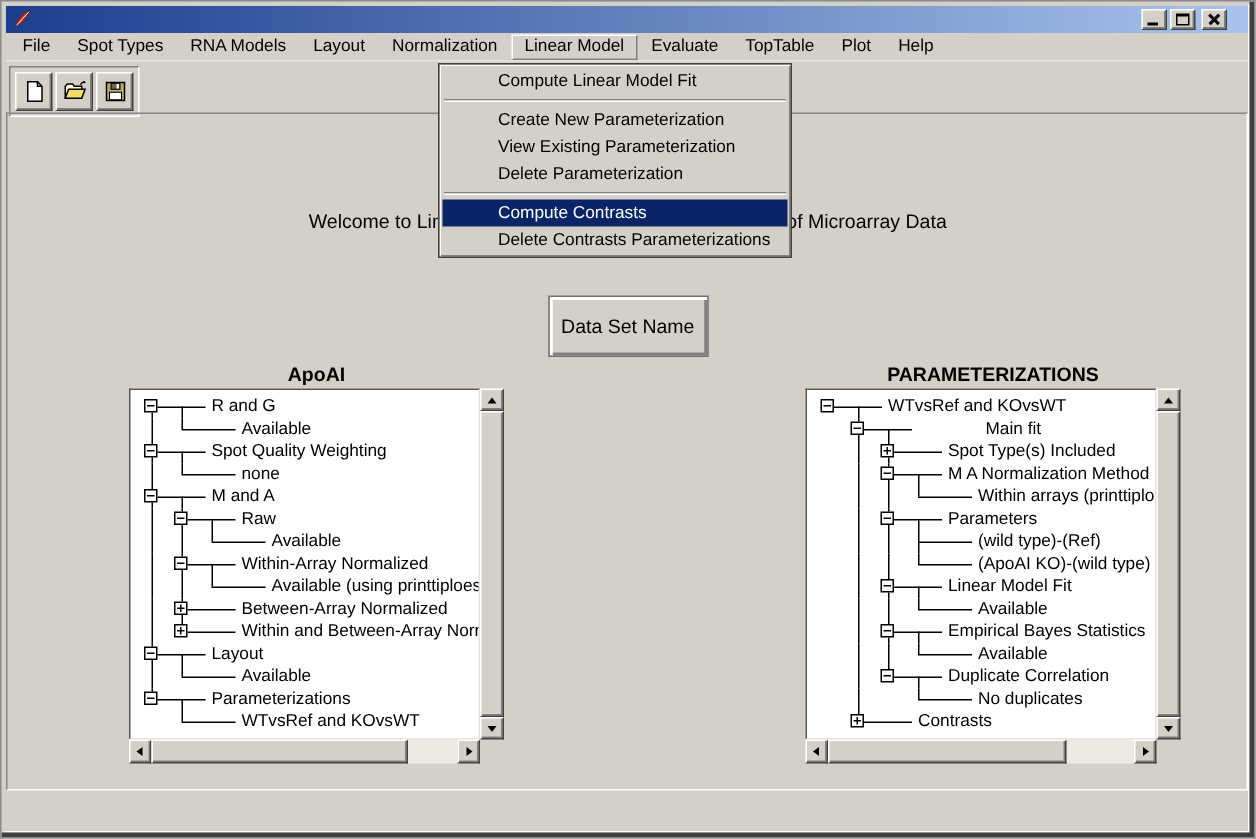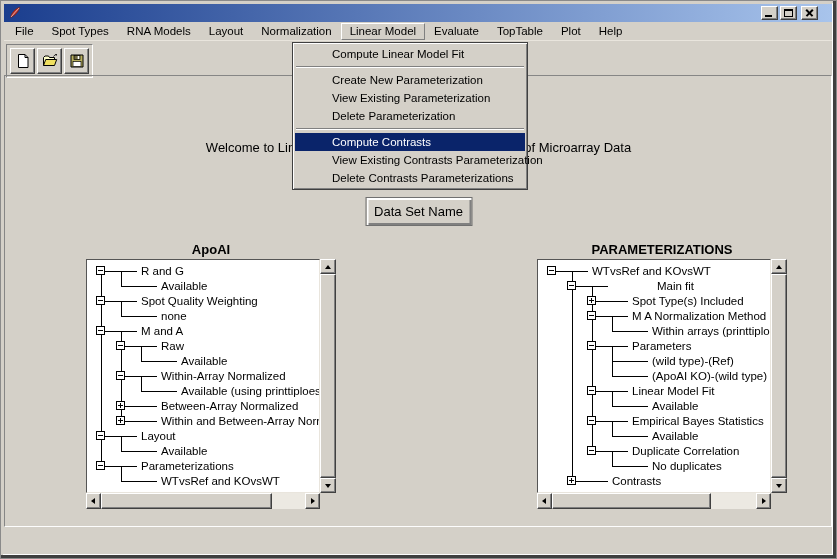--- a/index.html
+++ b/index.html
@@ -40,21 +40,21 @@
   .tbtn{width:25px;height:26px;background:var(--chrome);margin:1px;display:flex;align-items:center;justify-content:center;
     border:1px solid;border-color:#fff #404040 #404040 #fff;box-shadow:inset -1px -1px 0 #808080}
 
   
   .contentframe{position:absolute;left:3px;top:74px;right:4px;bottom:31px;
     border:1px solid;border-color:#868686 #fdfdfd #fdfdfd #868686;pointer-events:none}
   .statusbar{position:absolute;left:3px;right:4px;bottom:4px;height:26px;background:var(--chrome)}
 
   
   .welcome{position:absolute;left:0;right:0;top:139px;text-align:center;font-size:13px;z-index:1}
-  .dsbtn{position:absolute;left:50%;transform:translateX(-50%);top:196px;width:107px;height:29px;
+  .dsbtn{position:absolute;left:50%;transform:translateX(-50%);top:196px;width:107px;height:41px;
     background:var(--chrome);border:1px solid #707070;font-size:13px;font-family:inherit;
     box-shadow:inset 2px 2px 0 #ffffff,inset -2px -2px 0 #808080;color:#000}
 
   
   .dropdown{position:absolute;left:291px;top:41px;width:236px;background:var(--chrome);z-index:50;
     border:1px solid #404040;box-shadow:inset 1px 1px 0 #fff,inset -1px -1px 0 #808080;padding:2px 0;font-size:11.5px}
   .ditem{height:18px;line-height:18px;padding-left:37px;white-space:nowrap;margin:0 2px}
   .ditem.hl{background:var(--hl);color:#fff}
   .dsep{margin:3px 3px;border-top:1px solid #808080;border-bottom:1px solid #fff;height:2px}
 
@@ -418,21 +418,20 @@
   </div>
 
   <div class="dropdown">
     <div class="ditem">Compute Linear Model Fit</div>
     <div class="dsep"></div>
     <div class="ditem">Create New Parameterization</div>
     <div class="ditem">View Existing Parameterization</div>
     <div class="ditem">Delete Parameterization</div>
     <div class="dsep"></div>
     <div class="ditem hl">Compute Contrasts</div>
-    <div class="ditem">View Existing Contrasts Parameterization</div>
     <div class="ditem">Delete Contrasts Parameterizations</div>
   </div>
 
   <div class="fr-right-lite"></div>
   <div class="fr-bot-lite"></div>
   <div class="fr-right-dark"></div>
   <div class="fr-bot-dark"></div>
 
 </div>
 

